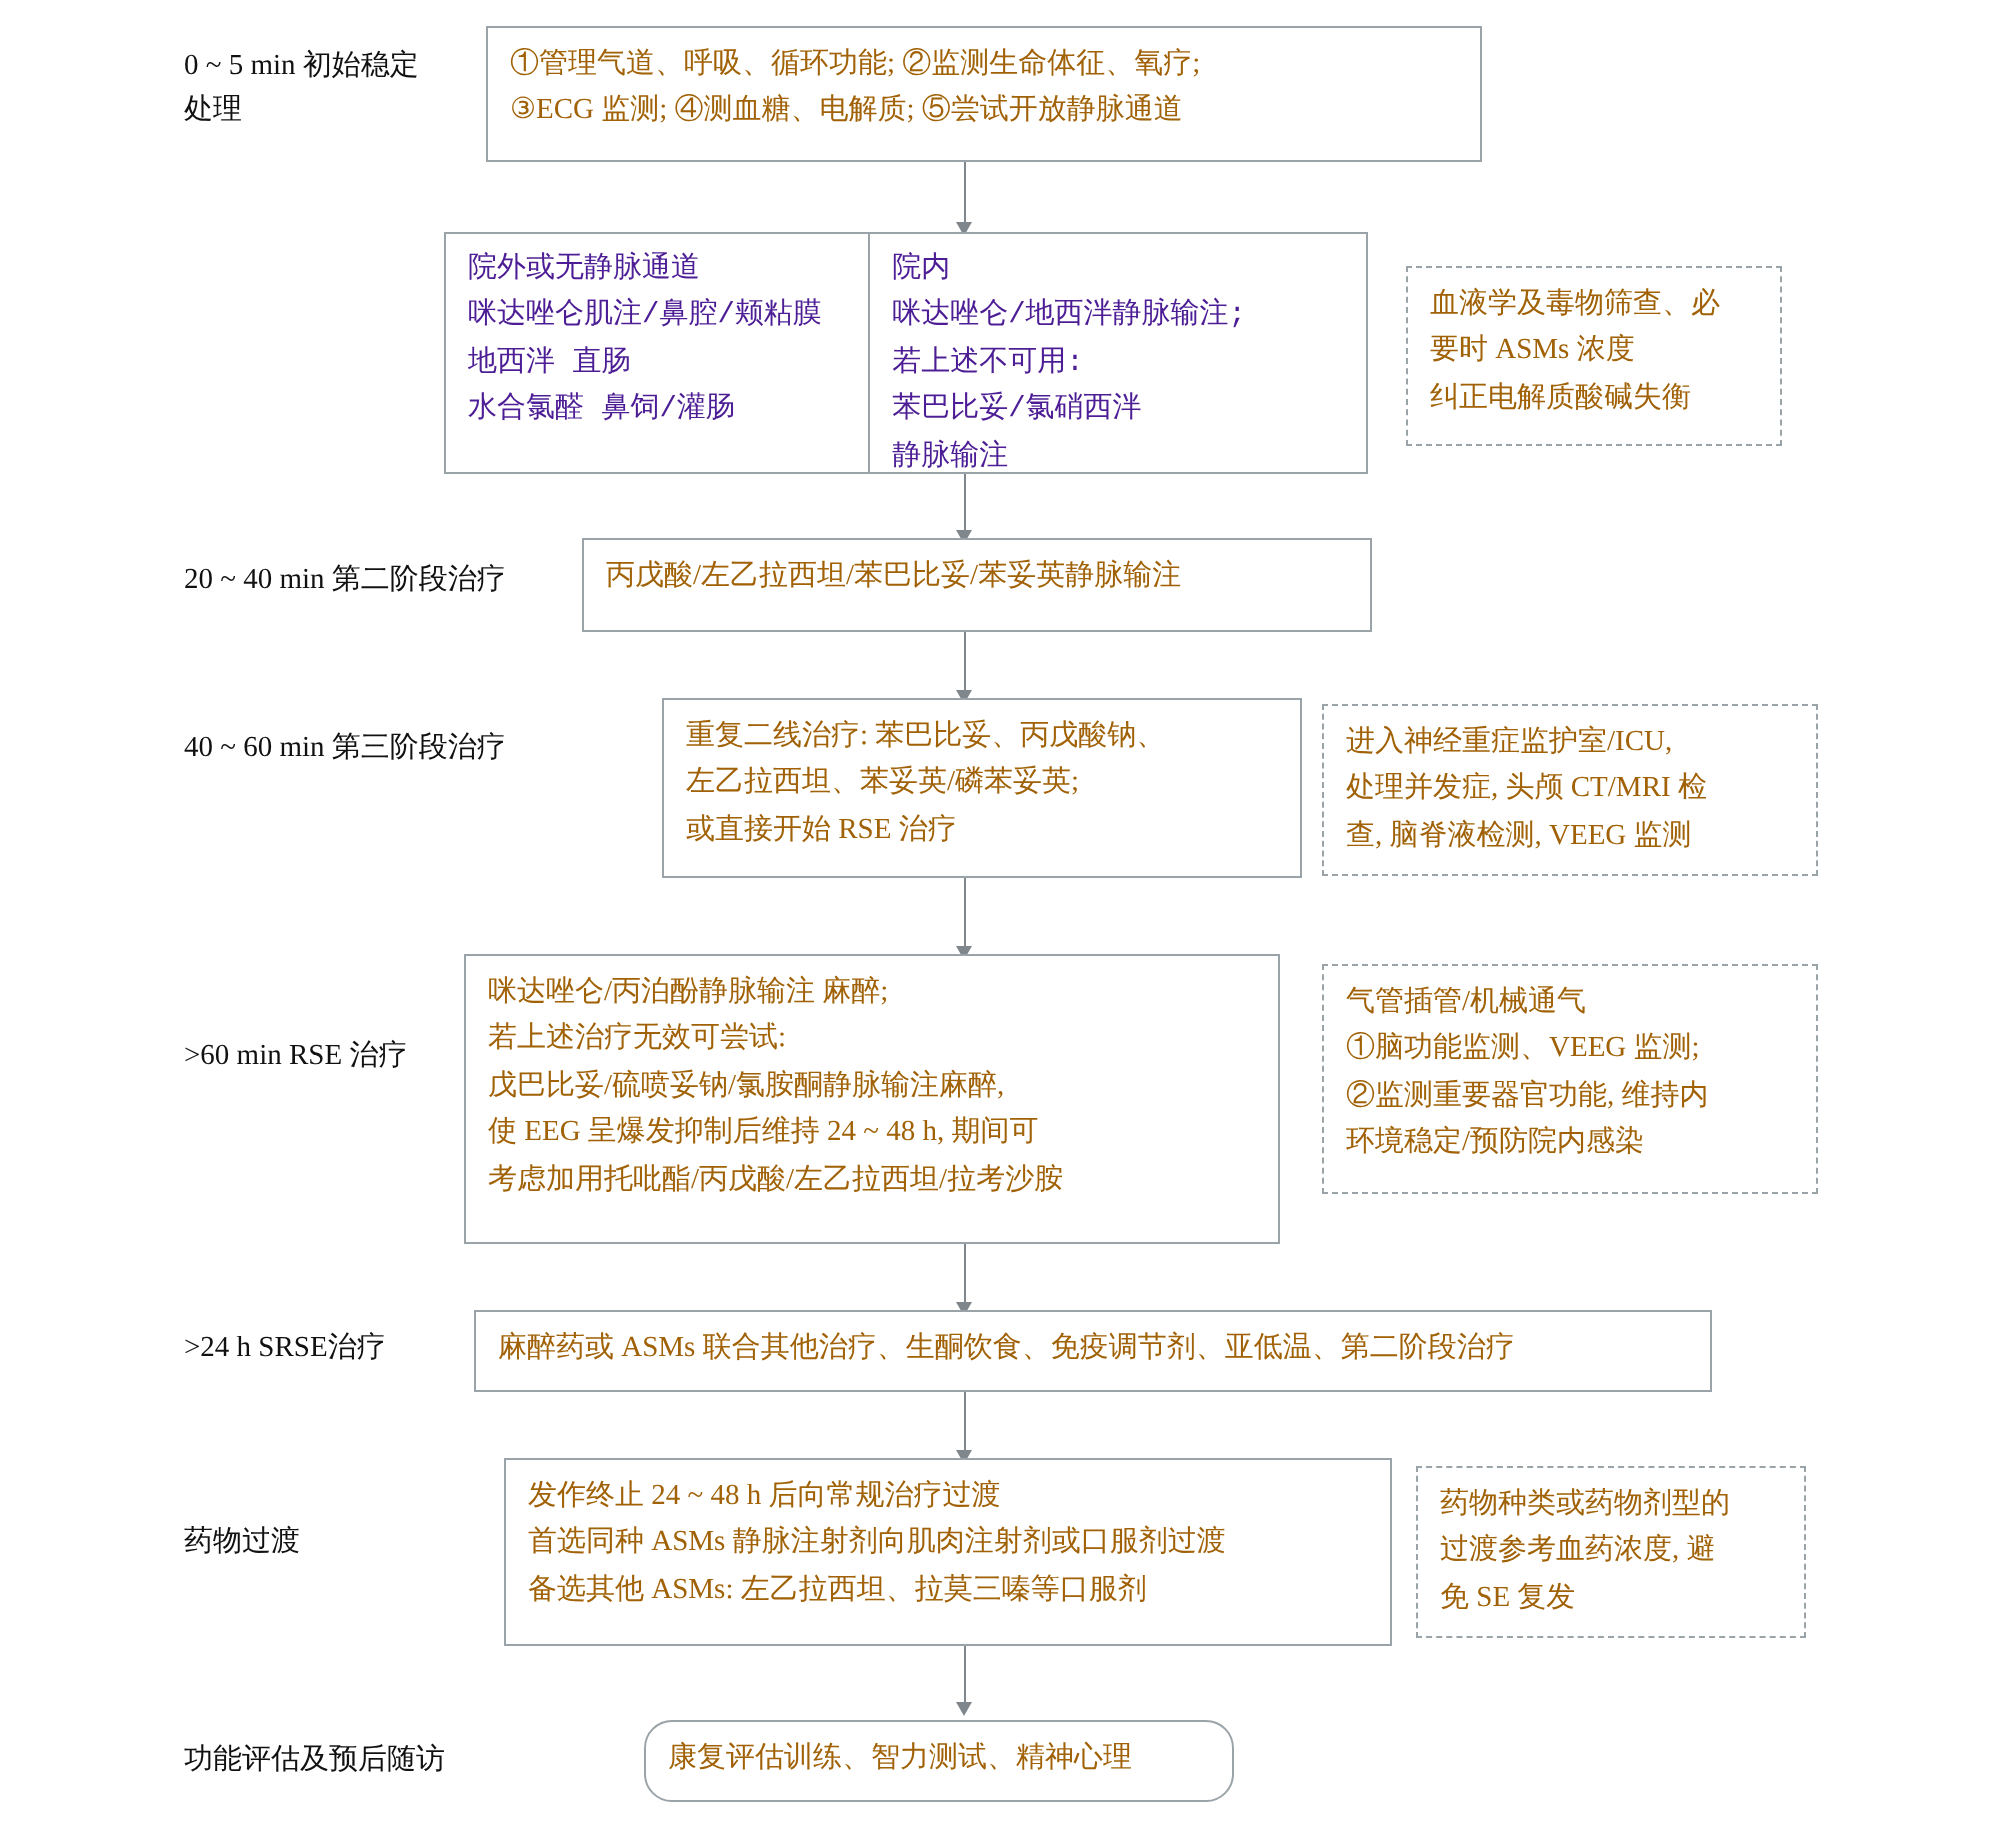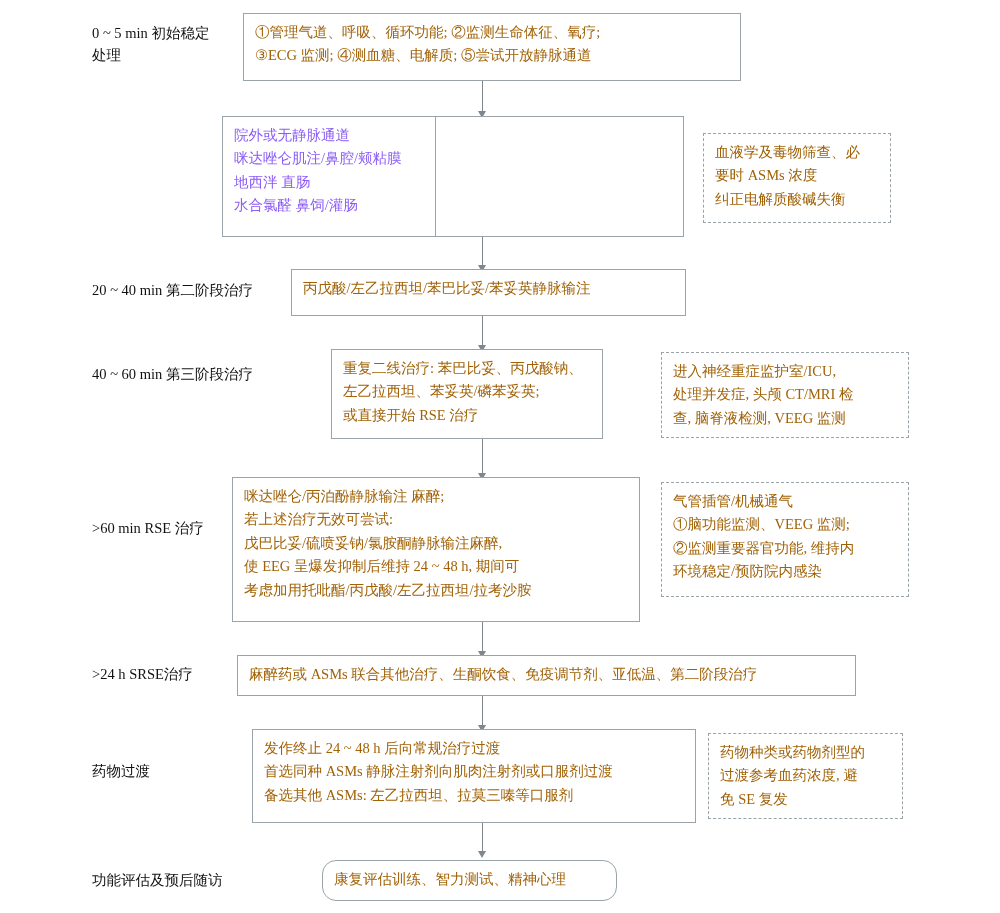--- a/index.html
+++ b/index.html
@@ -48,21 +48,22 @@
     background: #ffffff;
     box-sizing: border-box;
     display: flex;
     font-size: 14.5px;
     line-height: 1.62;
   }
   .split-box .cell {
     box-sizing: border-box;
     padding: 7px 11px;
     white-space: pre-line;
-    color: #8b5cf6;
+    color: #4c1d95;
+    font-family: Liberation Mono, monospace;
   }
   .split-box .cell.left {
     border-right: 1px solid #9aa3a8;
   }
   .conn {
     position: absolute;
     background: #7f878c;
   }
   .vline {
     width: 1px;
@@ -112,29 +113,34 @@
   <div class="arrow-head" style="left:477.5px; top:851px;"></div>
 
   <div class="box" style="left:243px; top:13px; width:498px; height:68px;">①管理气道、呼吸、循环功能; ②监测生命体征、氧疗;
 ③ECG 监测; ④测血糖、电解质; ⑤尝试开放静脉通道</div>
 
   <div class="split-box" style="left:222px; top:116px; width:462px; height:121px;">
     <div class="cell left" style="width:213px;">院外或无静脉通道
 咪达唑仑肌注/鼻腔/颊粘膜
 地西泮 直肠
 水合氯醛 鼻饲/灌肠</div>
+    <div class="cell" style="width:249px;">院内
+咪达唑仑/地西泮静脉输注;
+若上述不可用:
+苯巴比妥/氯硝西泮
+静脉输注</div>
   </div>
 
   <div class="box dashed" style="left:703px; top:133px; width:188px; height:90px;">血液学及毒物筛查、必
 要时 ASMs 浓度
 纠正电解质酸碱失衡</div>
 
   <div class="box" style="left:291px; top:269px; width:395px; height:47px;">丙戊酸/左乙拉西坦/苯巴比妥/苯妥英静脉输注</div>
 
-  <div class="box" style="left:331px; top:349px; width:272px; height:90px;">重复二线治疗: 苯巴比妥、丙戊酸钠、
+  <div class="box" style="left:331px; top:349px; width:320px; height:90px;">重复二线治疗: 苯巴比妥、丙戊酸钠、
 左乙拉西坦、苯妥英/磷苯妥英;
 或直接开始 RSE 治疗</div>
 
   <div class="box dashed" style="left:661px; top:352px; width:248px; height:86px;">进入神经重症监护室/ICU,
 处理并发症, 头颅 CT/MRI 检
 查, 脑脊液检测, VEEG 监测</div>
 
   <div class="box" style="left:232px; top:477px; width:408px; height:145px;">咪达唑仑/丙泊酚静脉输注 麻醉;
 若上述治疗无效可尝试:
 戊巴比妥/硫喷妥钠/氯胺酮静脉输注麻醉,

